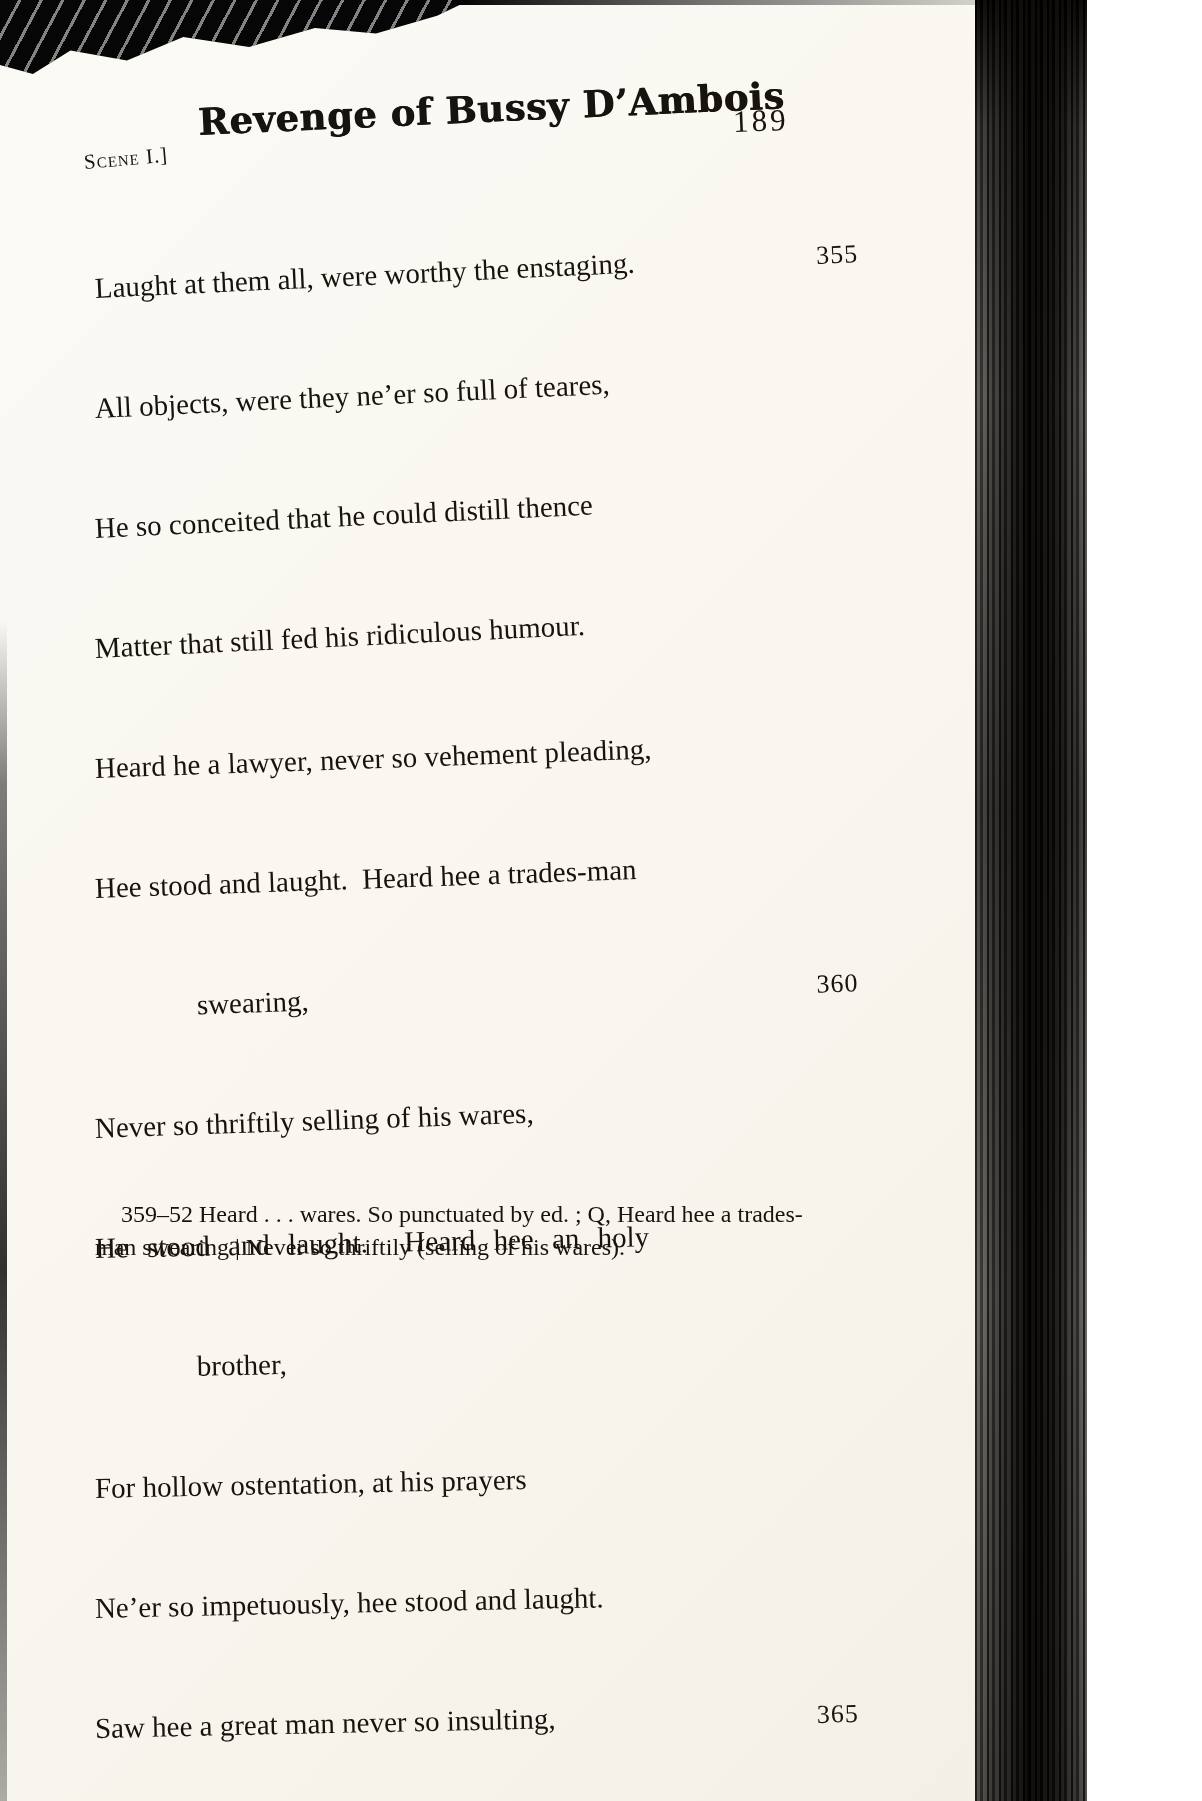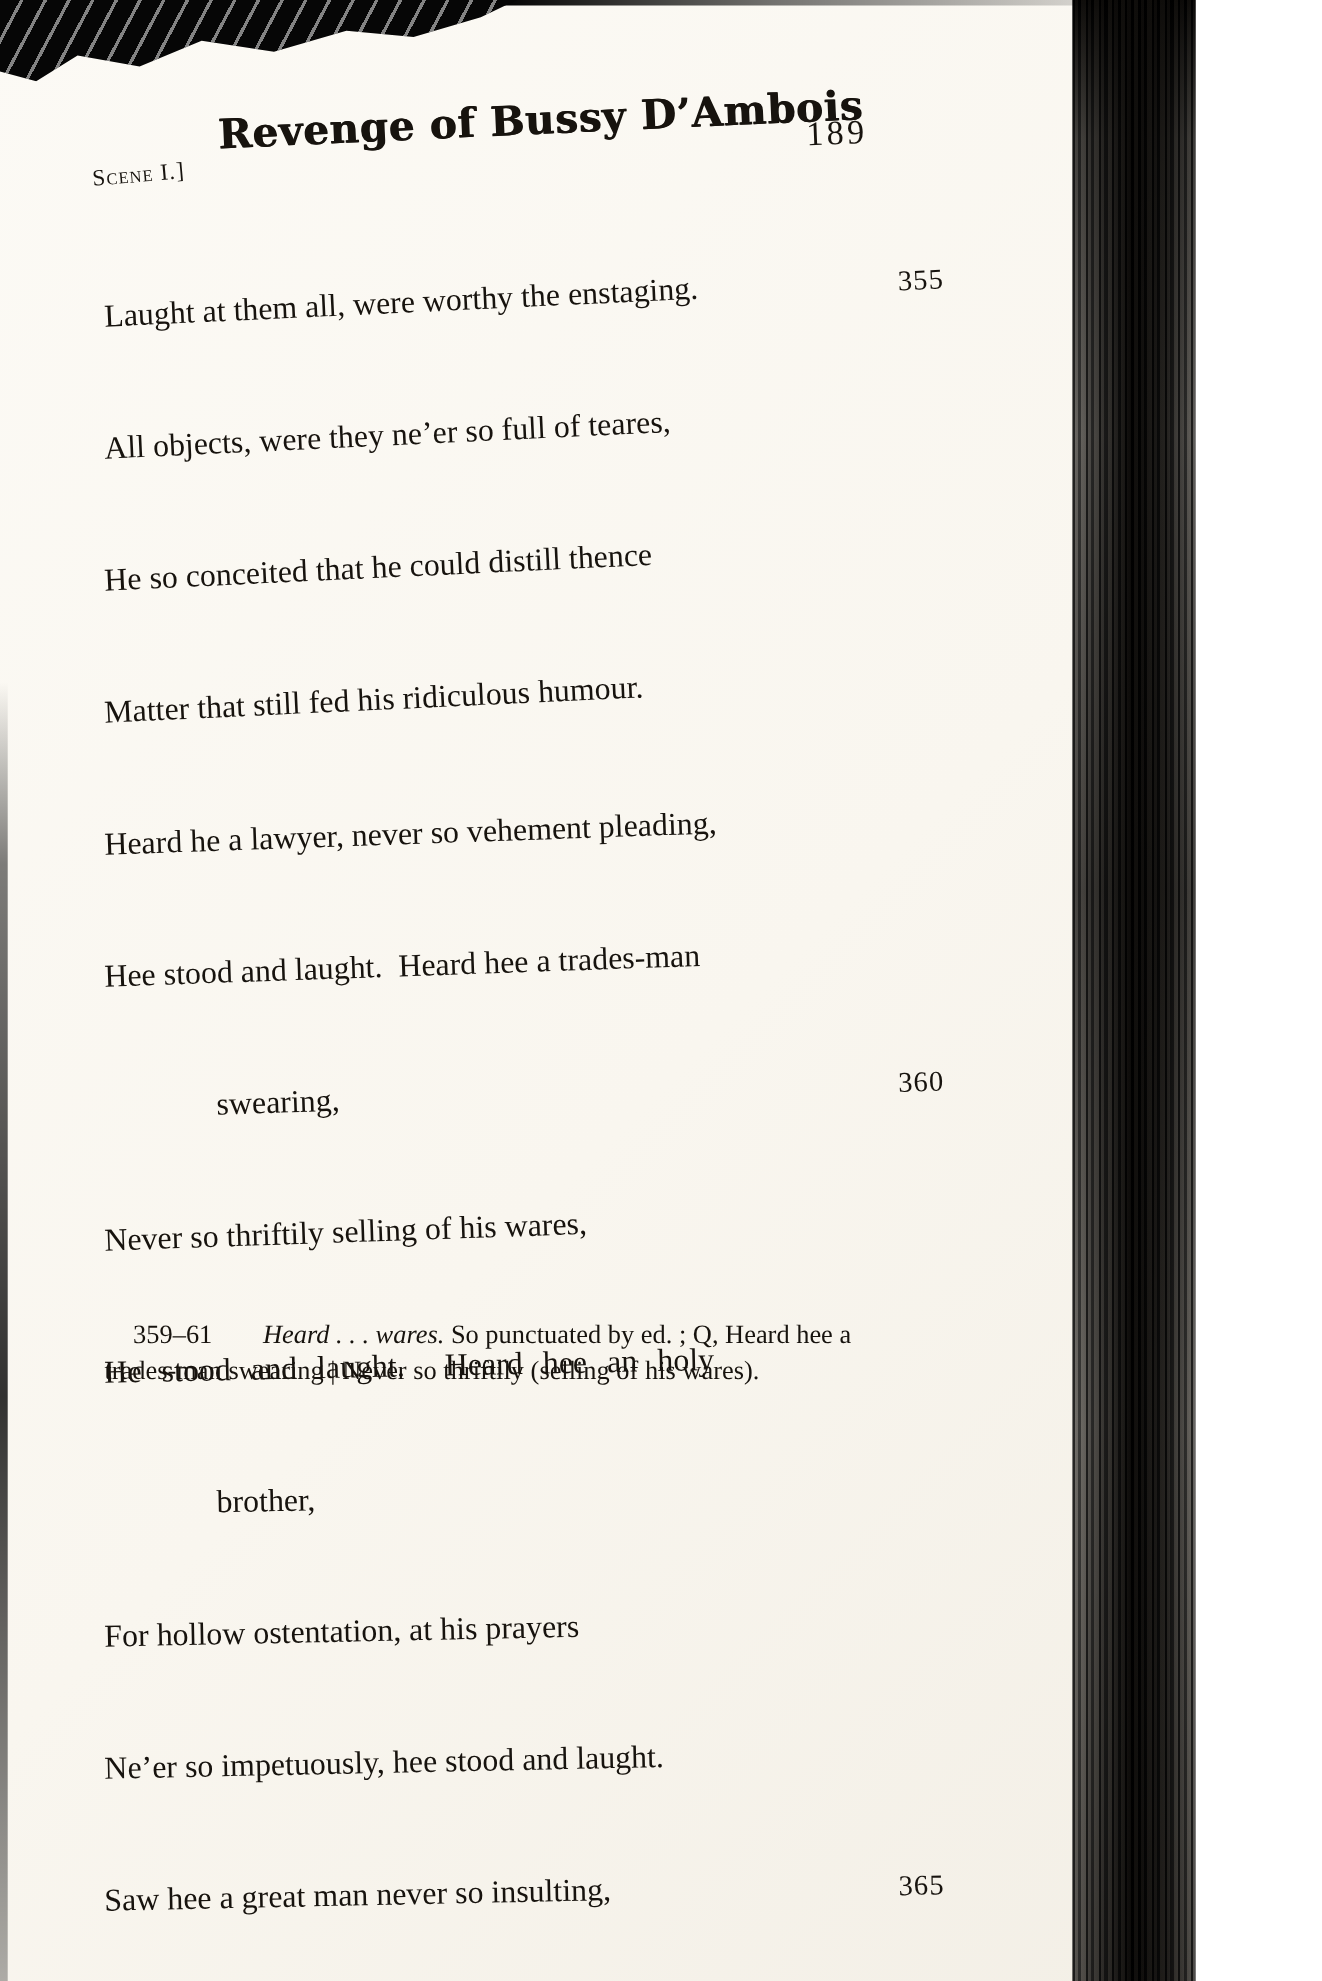--- a/index.html
+++ b/index.html
@@ -63,21 +63,21 @@
   .spread{word-spacing:11px;}
   .tA{transform:rotate(-2.7deg);transform-origin:0 60%;}
   .tB{transform:rotate(-2deg);transform-origin:0 60%;}
   .tC{transform:rotate(-1.2deg);transform-origin:0 60%;}
 
   
   .footnote{
     position:absolute;left:95px;top:1198px;width:722px;margin:0;
     font-size:24px;line-height:33px;text-indent:26px;
   }
-  .fn-lemma{font-style:italic;margin-left:40px;}
+  .fn-lemma{}
 </style>
 </head>
 <body>
 
 <div class="paper">
 
   <span class="scene">Scene I.]</span>
   <span class="title">Revenge of Bussy D’Ambois</span>
   <span class="pagenum">189</span>
 
@@ -102,20 +102,20 @@
     
     
     
     
     
     
     
     
   </main>
 
-  <p class="footnote"><span class="fn-ref">359–61 </span><span class="fn-lemma">Heard . . . wares.</span><span class="fn-text"> So punctuated by ed. ; Q, Heard hee a trades-man swearing | Never so thriftily (selling of his wares).</span></p>
+  <p class="footnote"><span class="fn-ref">359–52 </span><span class="fn-lemma">Heard . . . wares.</span><span class="fn-text"> So punctuated by ed. ; Q, Heard hee a trades-man swearing | Never so thriftily (selling of his wares).</span></p>
 
 </div>
 
 <div class="top-sliver"></div>
 <div class="tear"></div>
 <div class="gutter"></div>
 <div class="left-edge"></div>
 
 </body></html>

